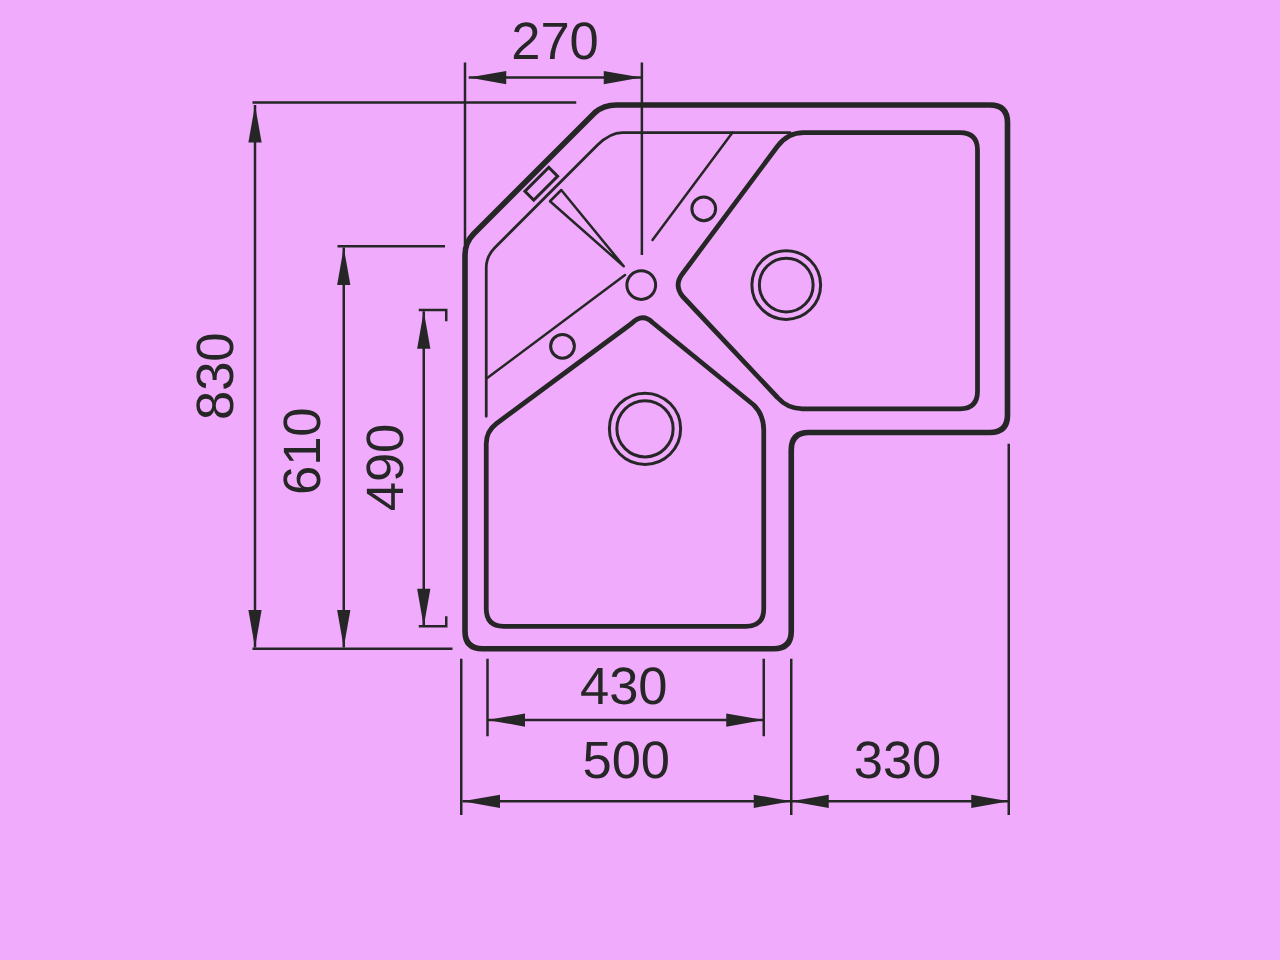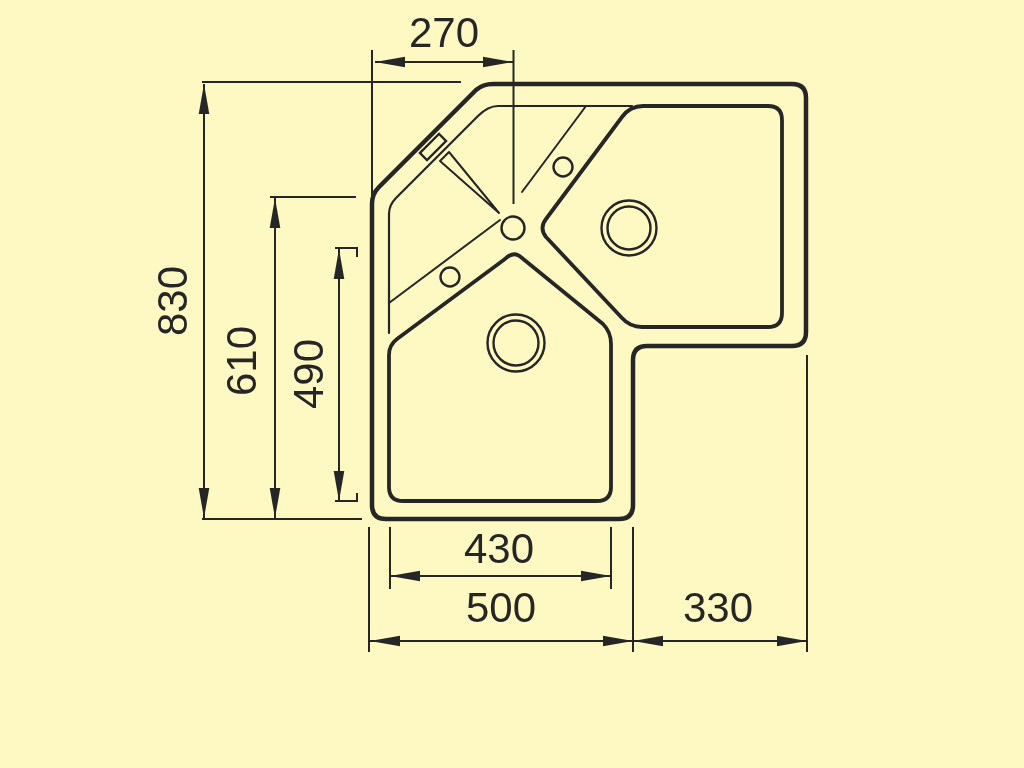--- a/index.html
+++ b/index.html
@@ -6,21 +6,21 @@
     margin: 0;
     padding: 0;
     background: #ffffff;
     width: 1024px;
     height: 768px;
     overflow: hidden;
   }
   .stage {
     width: 1024px;
     height: 768px;
-    background: #fef9c3;
+    background: #f0abfc;
   }
   svg text {
     font-family: "Liberation Sans", "DejaVu Sans", sans-serif;
     font-size: 42px;
     fill: #262626;
   }
   .thick   { fill: none; stroke: #262626; stroke-width: 4.5; stroke-linecap: round; stroke-linejoin: round; }
   .bowl    { fill: none; stroke: #262626; stroke-width: 3.8; stroke-linecap: round; stroke-linejoin: round; }
   .rim     { fill: none; stroke: #262626; stroke-width: 2.2; stroke-linecap: round; stroke-linejoin: round; }
   .groove  { fill: none; stroke: #262626; stroke-width: 2;   stroke-linecap: round; stroke-linejoin: round; }

